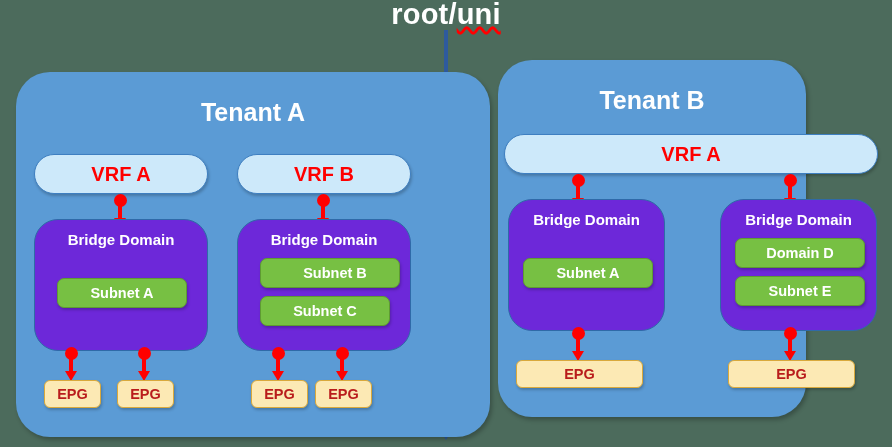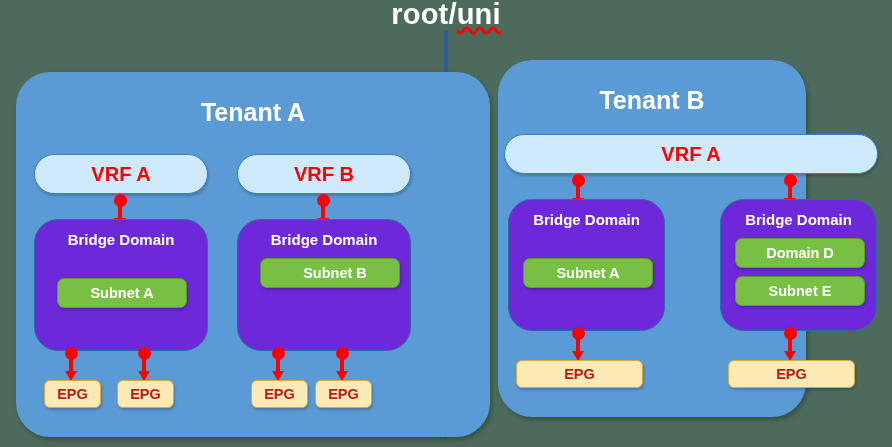--- a/index.html
+++ b/index.html
@@ -164,20 +164,23 @@
       <div class="subnet" style="left:22px;top:58px;width:128px;height:28px;">
         <span>Subnet A</span>
       </div>
     </div>
 
     <div class="bd" style="left:221px;top:147px;width:172px;height:130px;">
       <div class="bd-title">Bridge Domain</div>
       <div class="subnet" style="left:22px;top:38px;width:128px;height:28px;padding-left:10px;">
         <span>Subnet B</span>
       </div>
+      <div class="subnet" style="left:22px;top:76px;width:128px;height:28px;">
+        <span>Subnet C</span>
+      </div>
     </div>
 
     <div class="conn" style="left:55px;top:275px;">
       <div class="dot"></div>
       <div class="stem"></div>
       <div class="head"></div>
     </div>
     <div class="conn" style="left:128px;top:275px;">
       <div class="dot"></div>
       <div class="stem"></div>

